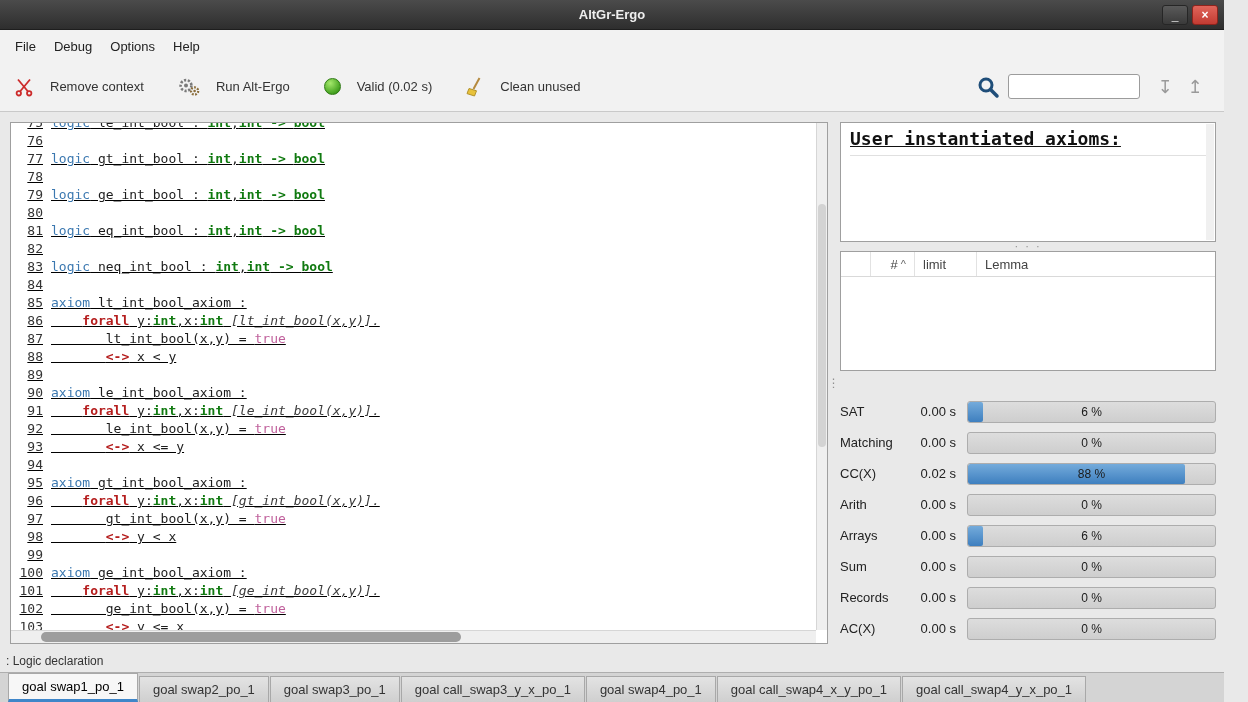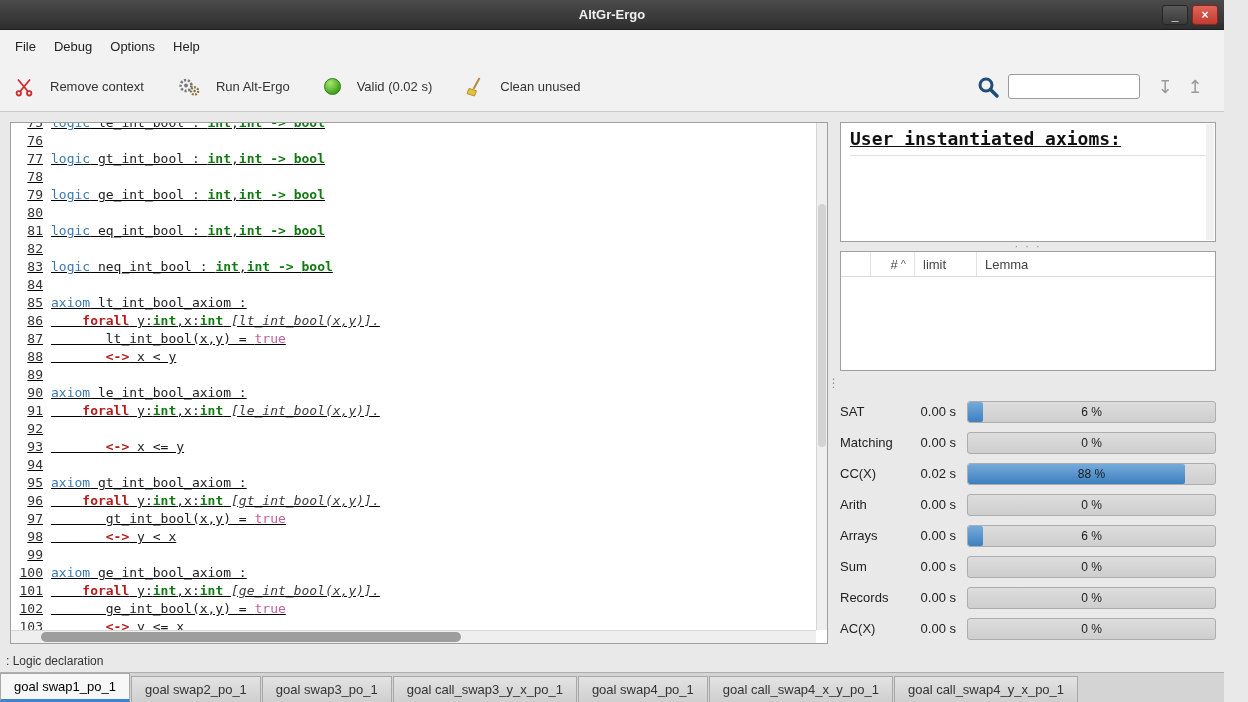--- a/index.html
+++ b/index.html
@@ -80,21 +80,21 @@
   .stat-label { width:66px; flex:none; }
   .stat-time { width:50px; flex:none; text-align:right; margin-right:11px; }
   .stat-bar { flex:1; height:22px; border:1px solid #adadad; border-radius:3px;
               background:linear-gradient(#dddddd,#cecece); position:relative; overflow:hidden; }
   .stat-fill { position:absolute; left:0; top:0; bottom:0; background:linear-gradient(#74abdb,#3e7fbf); border-radius:2px; }
   .stat-pct { position:absolute; inset:0; display:flex; align-items:center; justify-content:center;
               font-size:12px; color:#1a1a1a; }
 
   
   .statusbar { height:22px; display:flex; align-items:center; padding:0 6px; font-size:12px; color:#333; }
-  .tabbar { height:30px; background:#d4d4d4; border-top:1px solid #aeaeae; display:flex; align-items:flex-end; padding-left:0; }
+  .tabbar { height:30px; background:#d4d4d4; border-top:1px solid #aeaeae; display:flex; align-items:flex-end; padding-left:8px; }
   .tab { height:26px; padding:0 13px; display:flex; align-items:center; font-size:13px; color:#333;
          background:linear-gradient(#e3e3e3,#cfcfcf); border:1px solid #a8a8a8; border-bottom:none; margin-right:1px; white-space:nowrap; }
   .tab.active { background:#f7f7f7; height:29px; border-bottom:3px solid #3f86c9; color:#000; }
 </style>
 </head>
 <body>
 
 <div class="window">
 
   <div class="titlebar">
@@ -231,20 +231,21 @@
             <div class="code-line">
               <span class="line-num">90</span>
               <span class="code-text"><span class="seg-kw">axiom</span><span class="seg-pl"> le_int_bool_axiom :</span></span>
             </div>
             <div class="code-line">
               <span class="line-num">91</span>
               <span class="code-text"><span class="seg-pl">    </span><span class="seg-rd">forall</span><span class="seg-pl"> y:</span><span class="seg-ty">int</span><span class="seg-pl">,x:</span><span class="seg-ty">int</span><span class="seg-pl"> </span><span class="seg-tr">[le_int_bool(x,y)].</span></span>
             </div>
             <div class="code-line">
               <span class="line-num">92</span>
+              <span class="code-text"><span class="seg-pl">       le_int_bool(x,y) = </span><span class="seg-lit">true</span></span>
             </div>
             <div class="code-line">
               <span class="line-num">93</span>
               <span class="code-text"><span class="seg-pl">       </span><span class="seg-rd">&lt;-&gt;</span><span class="seg-pl"> x &lt;= y</span></span>
             </div>
             <div class="code-line">
               <span class="line-num">94</span>
               <span class="code-text"></span>
             </div>
             <div class="code-line">

